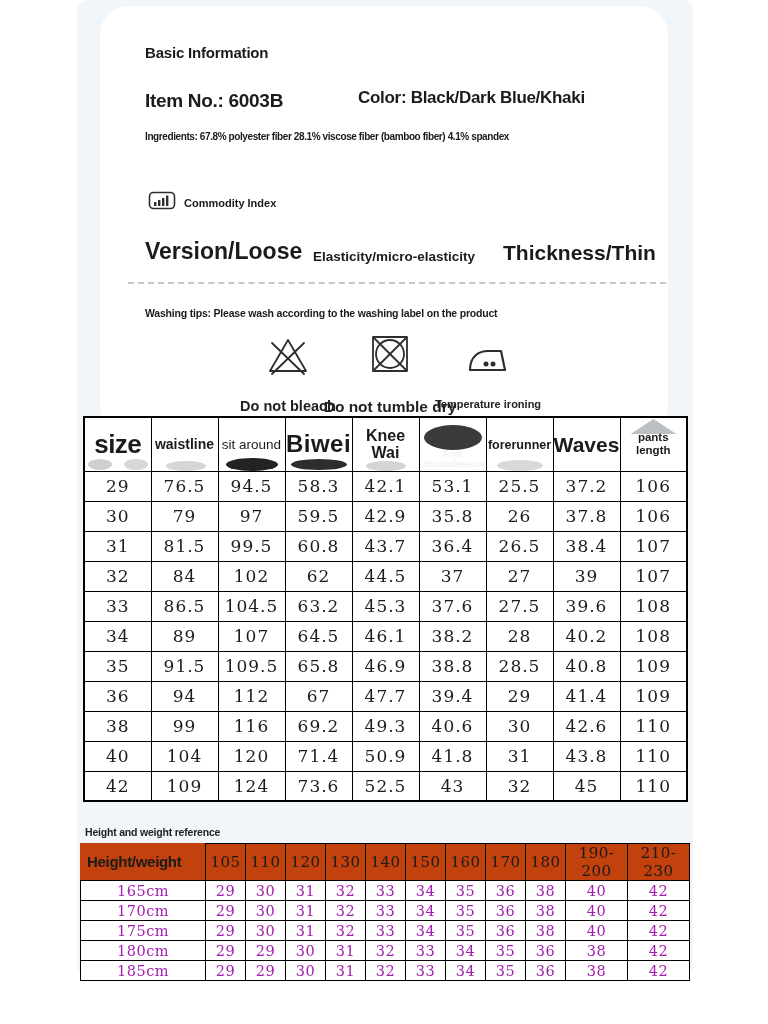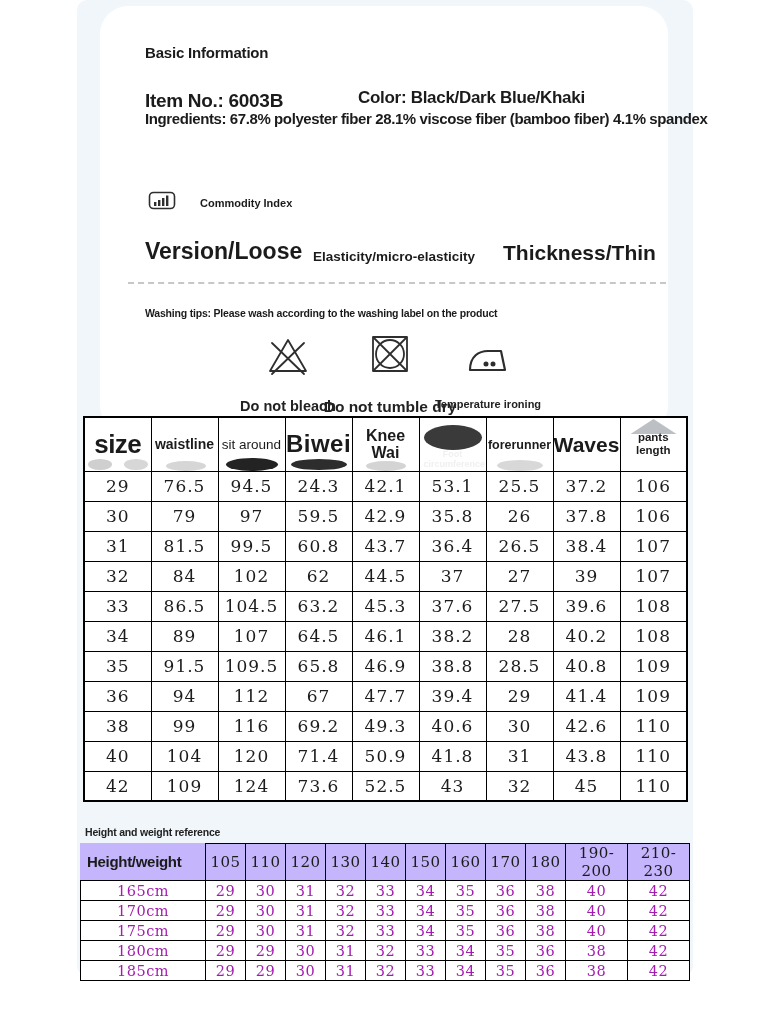--- a/index.html
+++ b/index.html
@@ -9,22 +9,22 @@
   .backdrop { position:absolute; left:77px; top:0; width:616px; height:976px;
               background:#f1f6fb; border-radius:10px; }
 
   
   .card { position:absolute; left:100px; top:6px; width:568px; height:428px;
           background:#ffffff; border-radius:28px; }
   .card .abs { position:absolute; white-space:nowrap; }
   .bi-title   { left:45px;  top:38px;  font-size:15px; font-weight:700; letter-spacing:-0.2px; }
   .item-no    { left:45px;  top:84px;  font-size:19px; font-weight:700; letter-spacing:-0.3px; }
   .color-info { left:258px; top:82px;  font-size:17px; font-weight:700; letter-spacing:-0.3px; }
-  .ingredients{ left:45px;  top:104px; font-size:15px; font-weight:700; letter-spacing:-0.4px; }
-  .commodity  { left:48px;  top:185px; display:flex; align-items:center; gap:24px; position:absolute; }
+  .ingredients{ left:45px;  top:125px; font-size:10px; font-weight:700; letter-spacing:-0.4px; }
+  .commodity  { left:48px;  top:185px; display:flex; align-items:center; gap:8px; position:absolute; }
   .commodity .lbl { font-size:11px; font-weight:700; }
   .version    { left:45px;  top:232px; font-size:23px; font-weight:700; }
   .elastic    { left:213px; top:243px; font-size:13.5px; font-weight:700; }
   .thick      { left:403px; top:235px; font-size:21px; font-weight:700; }
   .dashes     { position:absolute; left:28px; top:276px; width:538px; height:0;
                 border-top:2px dashed #c7c7c7; }
   .wash-tips  { left:45px;  top:301px; font-size:10.5px; font-weight:700; letter-spacing:-0.2px; }
 
   .care-row { position:absolute; left:0; top:322px; width:568px; height:90px; }
   .care { position:absolute; top:0; text-align:center; }
@@ -70,21 +70,21 @@
   .size-table th.col-8::before { content:""; left:10px; top:1px;    width:46px; height:15px; background:#bcc0c5;
                 border-radius:0; clip-path:polygon(50% 0, 100% 100%, 0 100%); }
 
   
   .hw-title { position:absolute; left:85px; top:826px; font-size:10.5px; font-weight:700;
               letter-spacing:-0.2px; color:#222; }
   .hw-table { position:absolute; left:80px; top:843px; width:610px;
               border-collapse:separate; border-spacing:0; table-layout:fixed; }
   .hw-table th, .hw-table td { border-right:1px solid #000; border-bottom:1px solid #000;
               text-align:center; vertical-align:middle; overflow:hidden; }
-  .hw-table th { height:23px; background:#c4b5fd; border-top:1px solid #000; }
+  .hw-table th { height:23px; background:#c2410c; border-top:1px solid #000; }
   .hw-table th.col-0 { border-top:none; border-left:none; text-align:left; padding-left:7px; }
   .hw-table th .hdr { font-family:"DejaVu Serif", serif; font-size:15px; font-weight:400;
               letter-spacing:0.5px; }
   .hw-table th.col-0 .hdr { font-family:"Liberation Sans", sans-serif; font-size:15px;
               font-weight:700; letter-spacing:-0.3px; }
   .hw-table td { height:20px; background:#fff; font-family:"DejaVu Serif", serif;
               font-size:14.5px; letter-spacing:0.5px; color:#a21caf; }
   .hw-table td:first-child { border-left:1px solid #000; }
   .hw-table col.c-label { width:126px; }
   .hw-table col.c-num   { width:40px; }
@@ -167,21 +167,21 @@
         <th class="col-6"><span class="hdr">forerunner</span></th>
         <th class="col-7"><span class="hdr">Waves</span></th>
         <th class="col-8"><span class="hdr">pants length</span></th>
       </tr>
     </thead>
   <tbody>
       <tr>
         <td>29</td>
         <td>76.5</td>
         <td>94.5</td>
-        <td>24.3</td>
+        <td>58.3</td>
         <td>42.1</td>
         <td>53.1</td>
         <td>25.5</td>
         <td>37.2</td>
         <td>106</td>
       </tr>
       <tr>
         <td>30</td>
         <td>79</td>
         <td>97</td>

